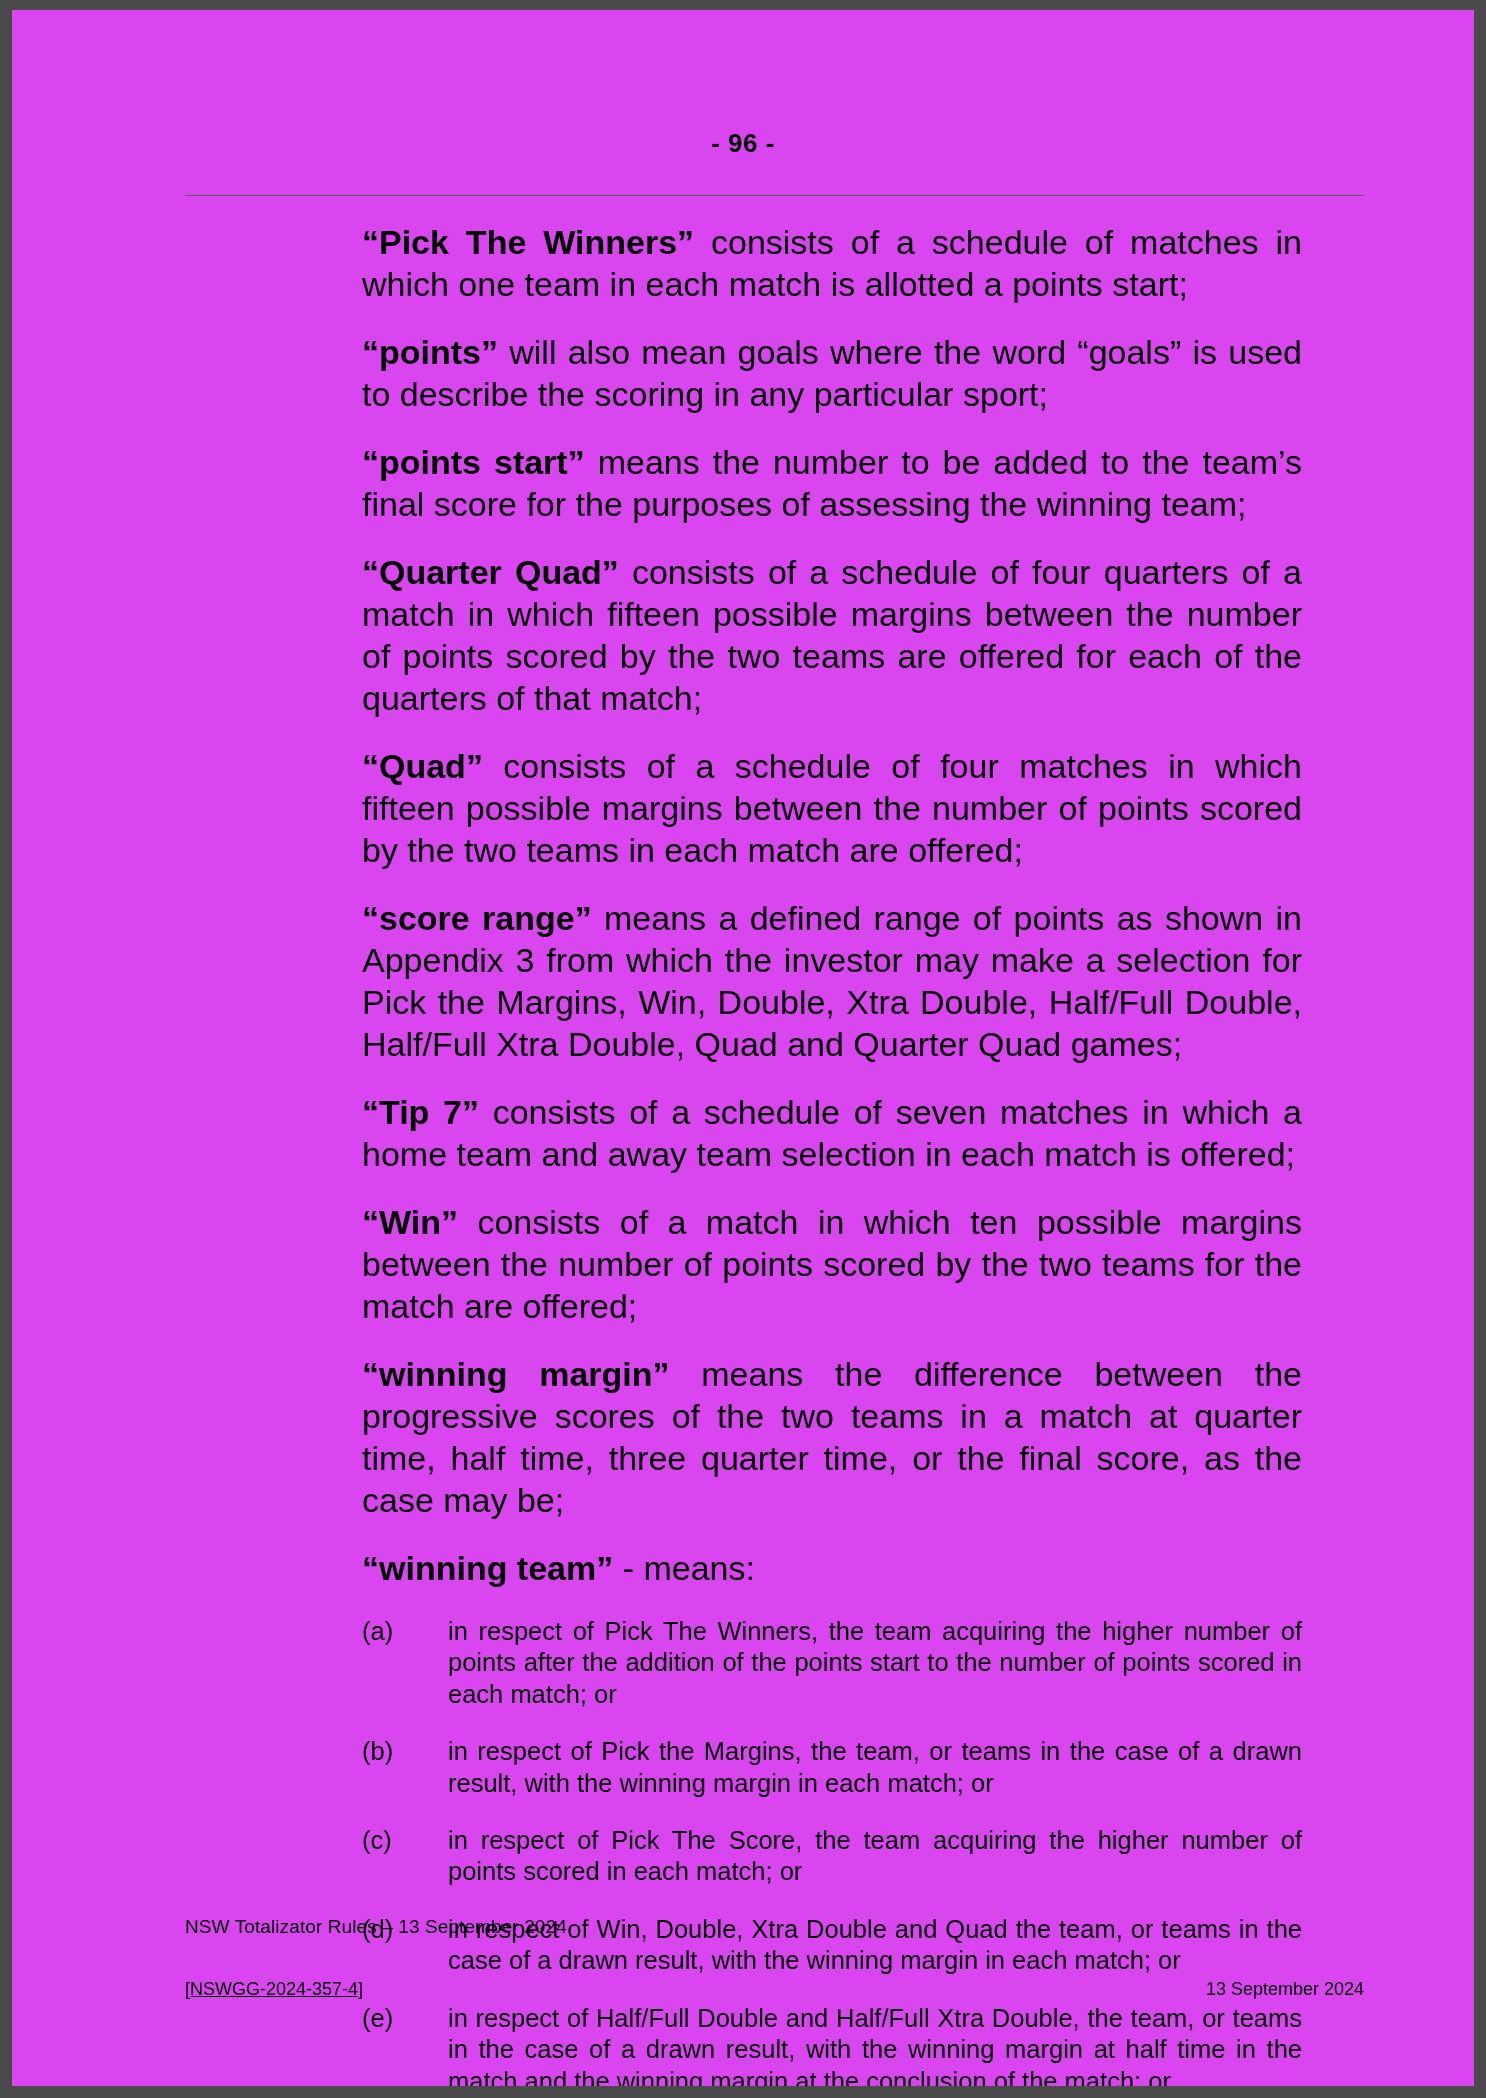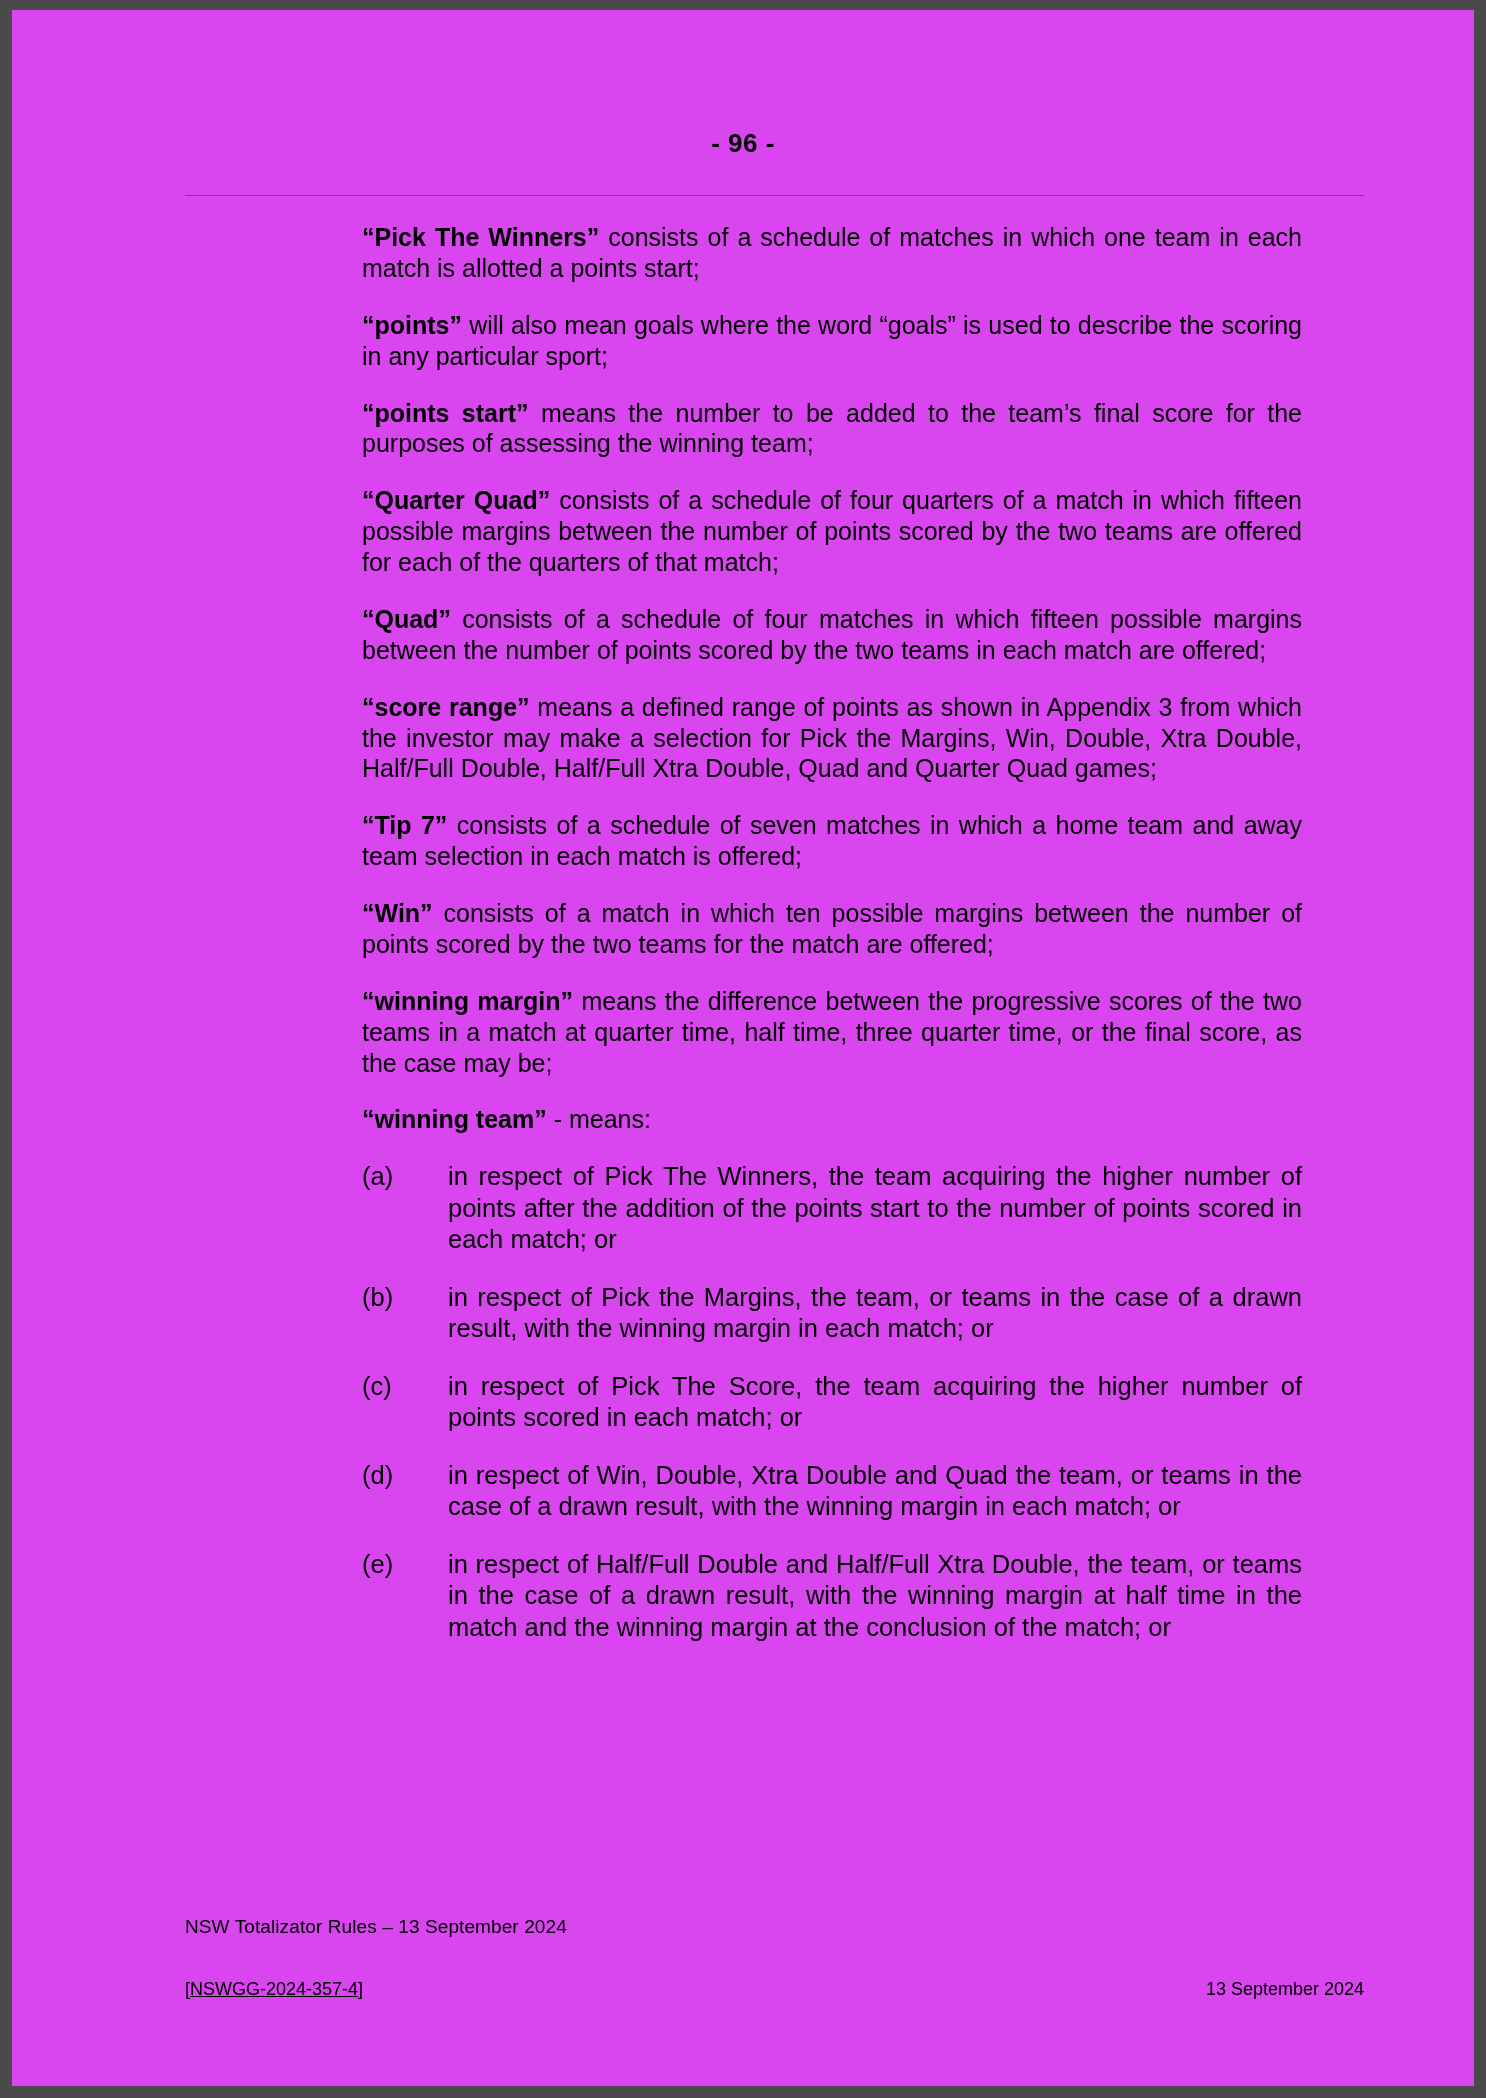--- a/index.html
+++ b/index.html
@@ -59,21 +59,21 @@
   
   .body-block {
     position: absolute;
     top: 212px;
     left: 350px;
     width: 940px;
     color: #000;
   }
   p.para {
     margin: 0 0 26px 0;
-    font-size: 25px;
+    font-size: 34px;
     line-height: 1.235;
     text-align: justify;
     text-justify: inter-word;
     -webkit-hyphens: none;
     hyphens: none;
     word-spacing: 0px;
   }
   p.para:last-child {
     margin-bottom: 0;
   }

